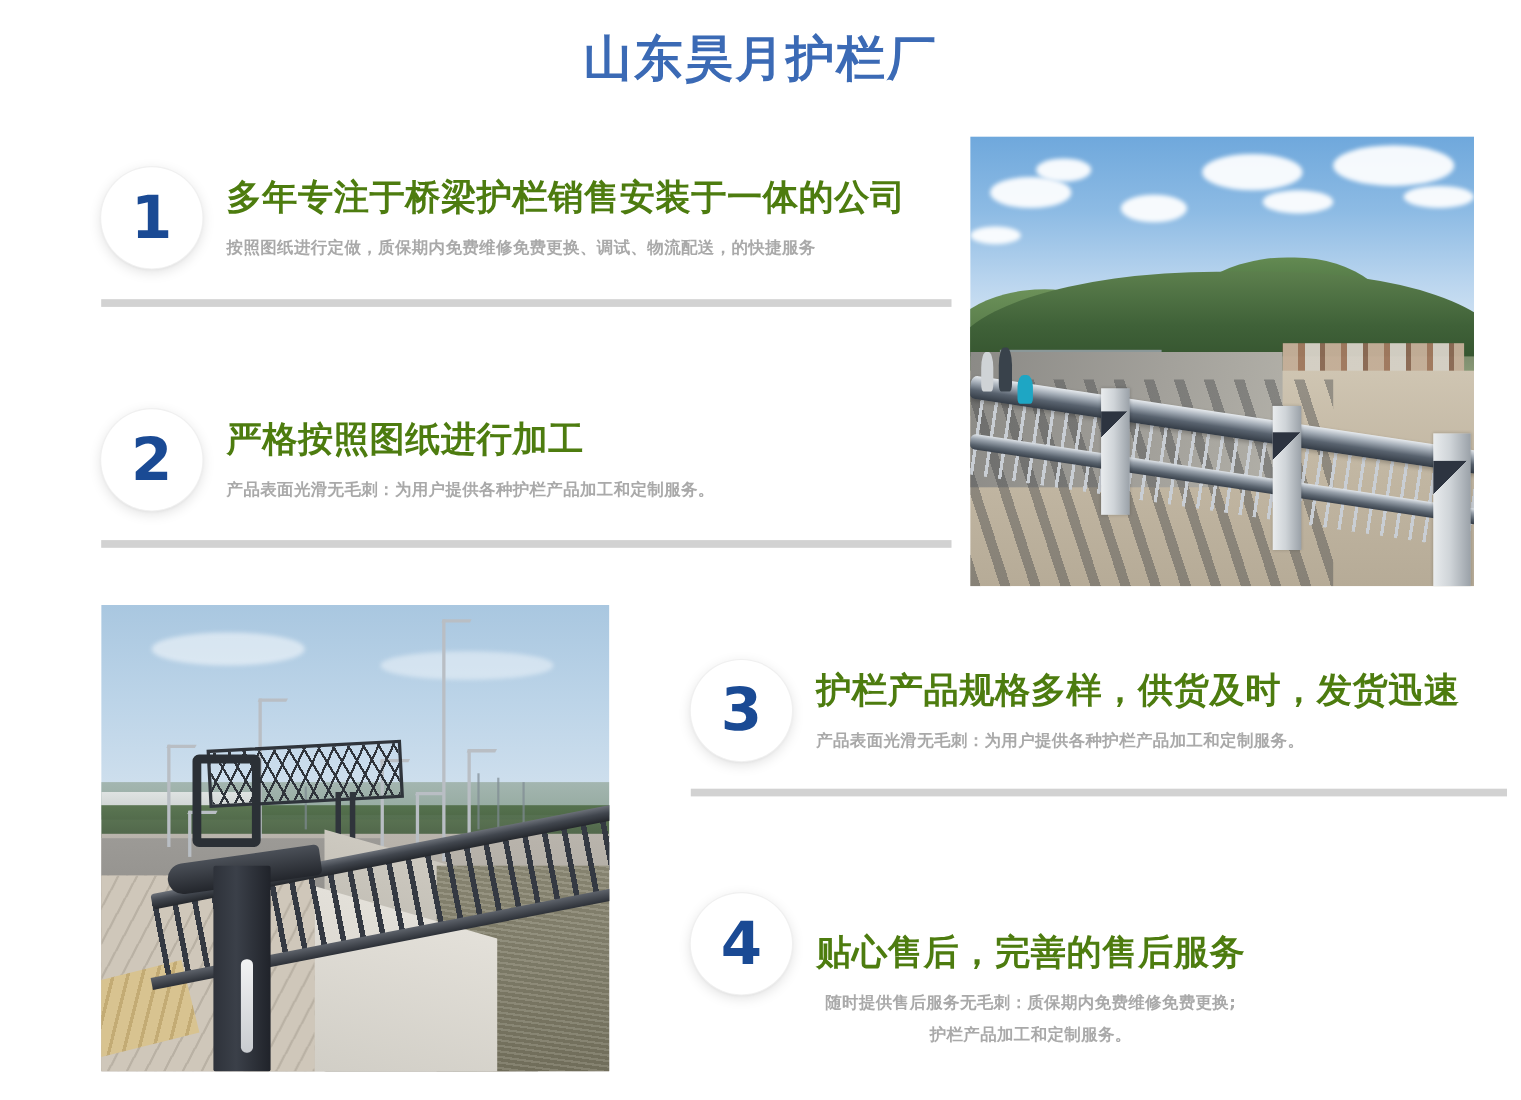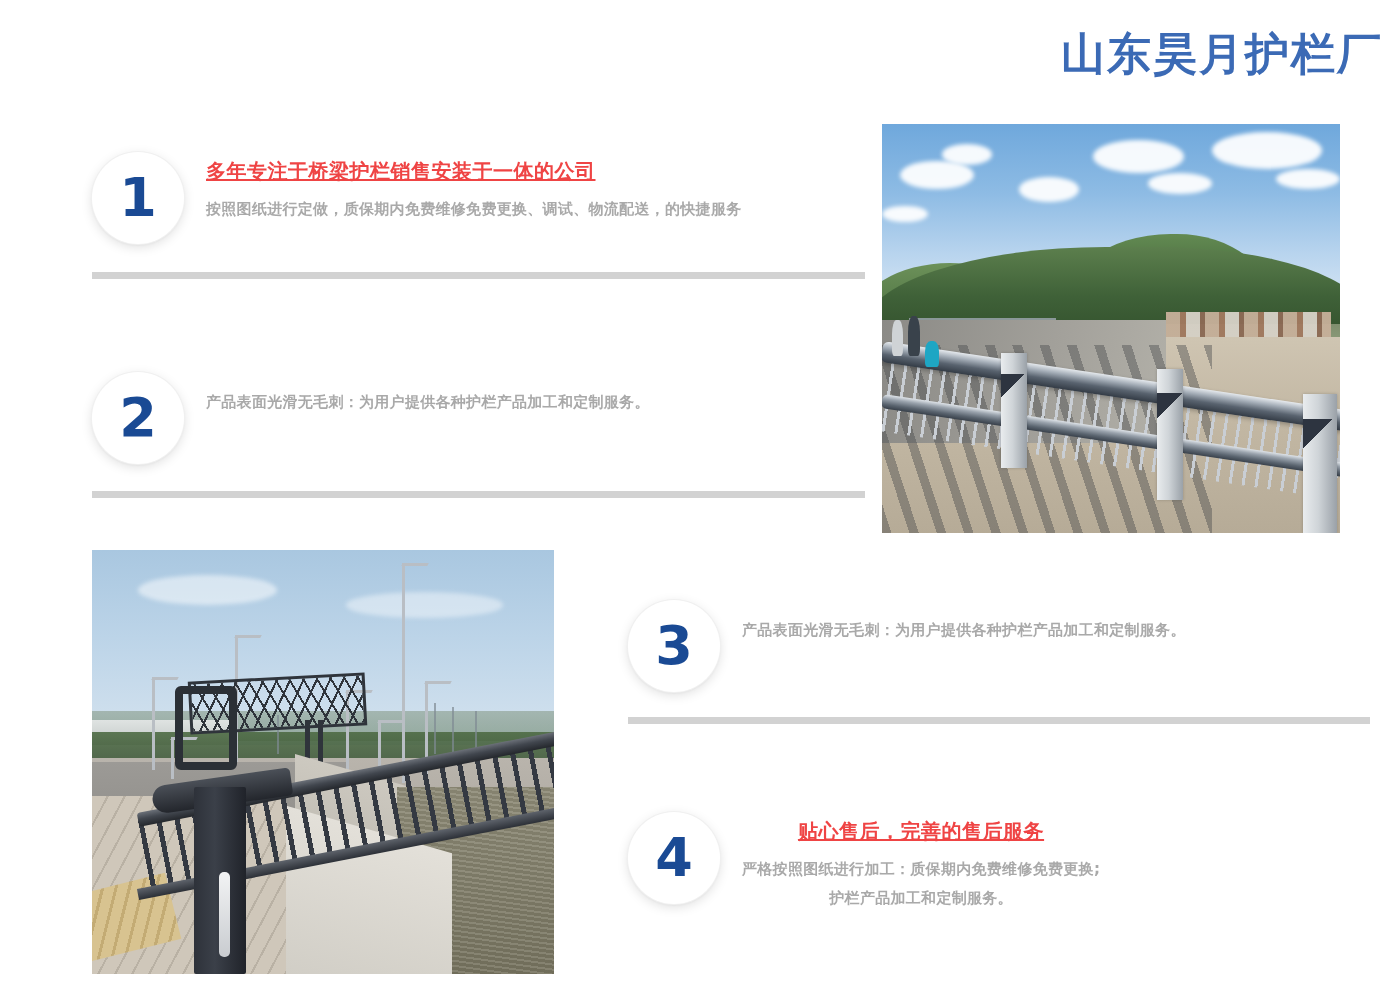--- a/index.html
+++ b/index.html
@@ -16,21 +16,21 @@
     overflow: hidden;
     -webkit-font-smoothing: antialiased;
   }
 
   
   .page-title {
     position: absolute;
     left: 0;
     top: 28px;
     width: 1383px;
-    text-align: right;
+    text-align: center;
     font-size: 44px;
     font-weight: 700;
     letter-spacing: 2px;
     color: #3b6ab5;
     line-height: 1.2;
   }
 
   
   .feature {
     position: absolute;
@@ -56,27 +56,26 @@
     color: #1a4a94;
     line-height: 1;
     font-family: "DejaVu Sans", "Liberation Sans", sans-serif;
   }
 
   .feature-text {
     margin-left: 22px;
     padding-top: 6px;
   }
   .feature-heading {
-    font-size: 20px;
+    font-size: 32px;
     font-weight: 700;
-    color: #ef4444;
+    color: #4d7c0f;
     line-height: 1.35;
     letter-spacing: 0.5px;
     white-space: nowrap;
-    text-decoration: underline;
   }
   .feature-sub {
     margin-top: 10px;
     font-size: 15px;
     font-weight: 600;
     color: #a9a9a9;
     line-height: 1.9;
     letter-spacing: 0.3px;
     white-space: nowrap;
   }
@@ -356,42 +355,44 @@
     <div class="feature-sub">按照图纸进行定做，质保期内免费维修免费更换、调试、物流配送，的快捷服务</div>
   </div>
 </div>
 <div class="divider" style="left:92px; top:272px; width:773px;"></div>
 
 <div class="feature" style="left:92px; top:372px;">
   <div class="badge">
     <span class="badge-num">2</span>
   </div>
   <div class="feature-text">
+    <div class="feature-heading">严格按照图纸进行加工</div>
     <div class="feature-sub">产品表面光滑无毛刺：为用户提供各种护栏产品加工和定制服务。</div>
   </div>
 </div>
 <div class="divider" style="left:92px; top:491px; width:773px;"></div>
 
 <div class="feature" style="left:628px; top:600px;">
   <div class="badge">
     <span class="badge-num">3</span>
   </div>
   <div class="feature-text">
+    <div class="feature-heading">护栏产品规格多样，供货及时，发货迅速</div>
     <div class="feature-sub">产品表面光滑无毛刺：为用户提供各种护栏产品加工和定制服务。</div>
   </div>
 </div>
 <div class="divider" style="left:628px; top:717px; width:742px;"></div>
 
 <div class="feature" style="left:628px; top:812px;">
   <div class="badge">
     <span class="badge-num">4</span>
   </div>
   <div class="feature-text">
-    <div class="feature-heading" style="text-align:center;">贴心售后，完善的售后服务</div>
-    <div class="feature-sub centered">严格按照图纸进行加工：质保期内免费维修免费更换;</div>
+    <div class="feature-heading" style="text-align:center;margin-top:26px;">贴心售后，完善的售后服务</div>
+    <div class="feature-sub centered">随时提供售后服务无毛刺：质保期内免费维修免费更换;</div>
     <div class="feature-sub centered" style="margin-top:0;">护栏产品加工和定制服务。</div>
   </div>
 </div>
 
 <div class="photo" style="left:882px; top:124px; width:458px; height:409px;">
   <div class="p1-sky"></div>
 
   <div class="cloud" style="left:4%; top:9%; width:16%; height:7%;"></div>
   <div class="cloud" style="left:13%; top:5%; width:11%; height:5%;"></div>
   <div class="cloud" style="left:30%; top:13%; width:13%; height:6%;"></div>

